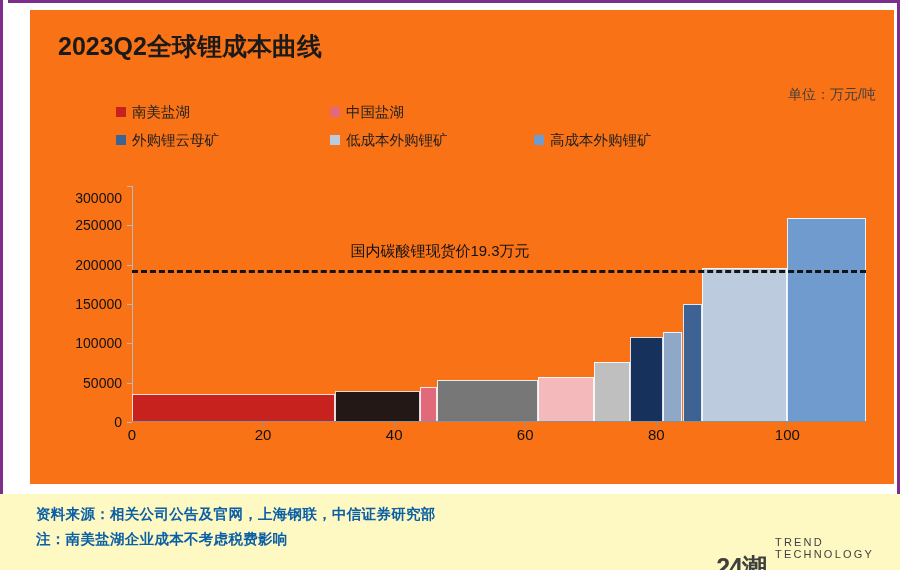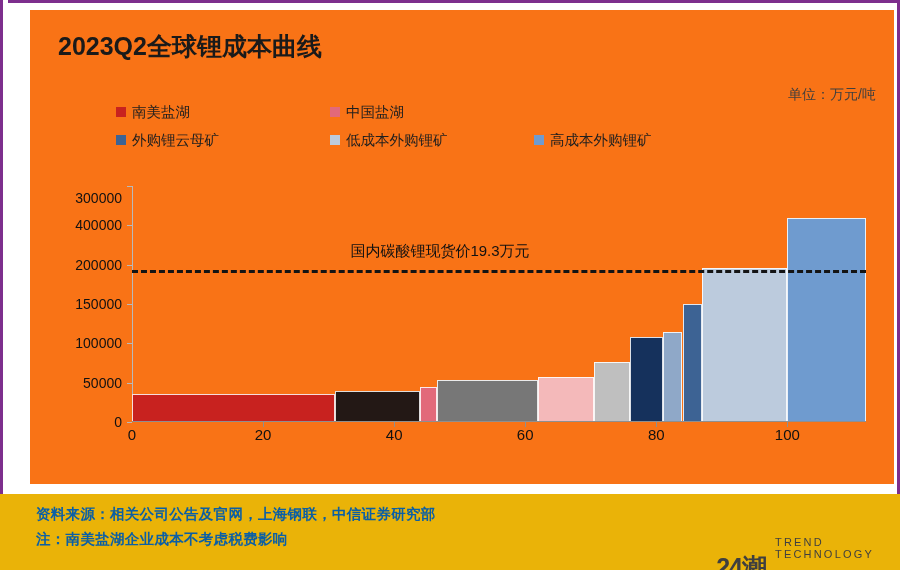--- a/index.html
+++ b/index.html
@@ -93,21 +93,21 @@
     position:absolute;left:0;width:734px;height:0;
     border-top:3px dashed #141414;
   }
   .hline-note{
     position:absolute;font-size:15px;color:#111;white-space:nowrap;
     transform:translateX(-50%);font-weight:500;
   }
 
   
   .footer{
-    position:absolute;left:0;bottom:0;width:900px;height:76px;background:#eab308;
+    position:absolute;left:0;bottom:0;width:900px;height:76px;background:#fef9c3;
   }
   .src{
     position:absolute;left:36px;top:11px;
     font-size:14.5px;font-weight:bold;color:#0b5fa5;white-space:nowrap;
     letter-spacing:0.3px;
   }
   .note{
     position:absolute;left:36px;top:36px;
     font-size:14.5px;font-weight:bold;color:#0b5fa5;white-space:nowrap;
     letter-spacing:0.3px;
@@ -166,21 +166,21 @@
         </div>
       </div>
 
     <div class="plot-wrap">
       <div class="y-labels" id="y-labels">
           <div class="y-lab" style="top: 236px;">0</div>
           <div class="y-lab" style="top: 196.667px;">50000</div>
           <div class="y-lab" style="top: 157.333px;">100000</div>
           <div class="y-lab" style="top: 118px; margin-left: 35px;">150000</div>
           <div class="y-lab" style="top: 78.6667px;">200000</div>
-          <div class="y-lab" style="top: 39.3333px;">400000</div>
+          <div class="y-lab" style="top: 39.3333px;">250000</div>
           <div class="y-lab" style="top: 0px; margin-top: 12px;">300000</div>
         </div>
       <div class="axes">
         <div class="axis-line-y"></div>
         <div class="bars" id="bars">
             <div class="seg" title="南美盐湖" style="left: 0px; width: 203.161px; height: 27.5333px; background: rgb(200, 34, 31);"></div>
             <div class="seg" title="中国盐湖" style="left: 203.161px; width: 85.1964px; height: 31.4667px; background: rgb(35, 24, 21);"></div>
             <div class="seg" title="中国锂矿" style="left: 288.357px; width: 16.3839px; height: 35.4px; background: rgb(226, 105, 122);"></div>
             <div class="seg" title="澳洲锂矿（一体化）" style="left: 304.741px; width: 101.58px; height: 41.6933px; background: rgb(119, 119, 119);"></div>
             <div class="seg" title="高品位锂云母" style="left: 406.321px; width: 55.7054px; height: 44.84px; background: rgb(244, 185, 186);"></div>

